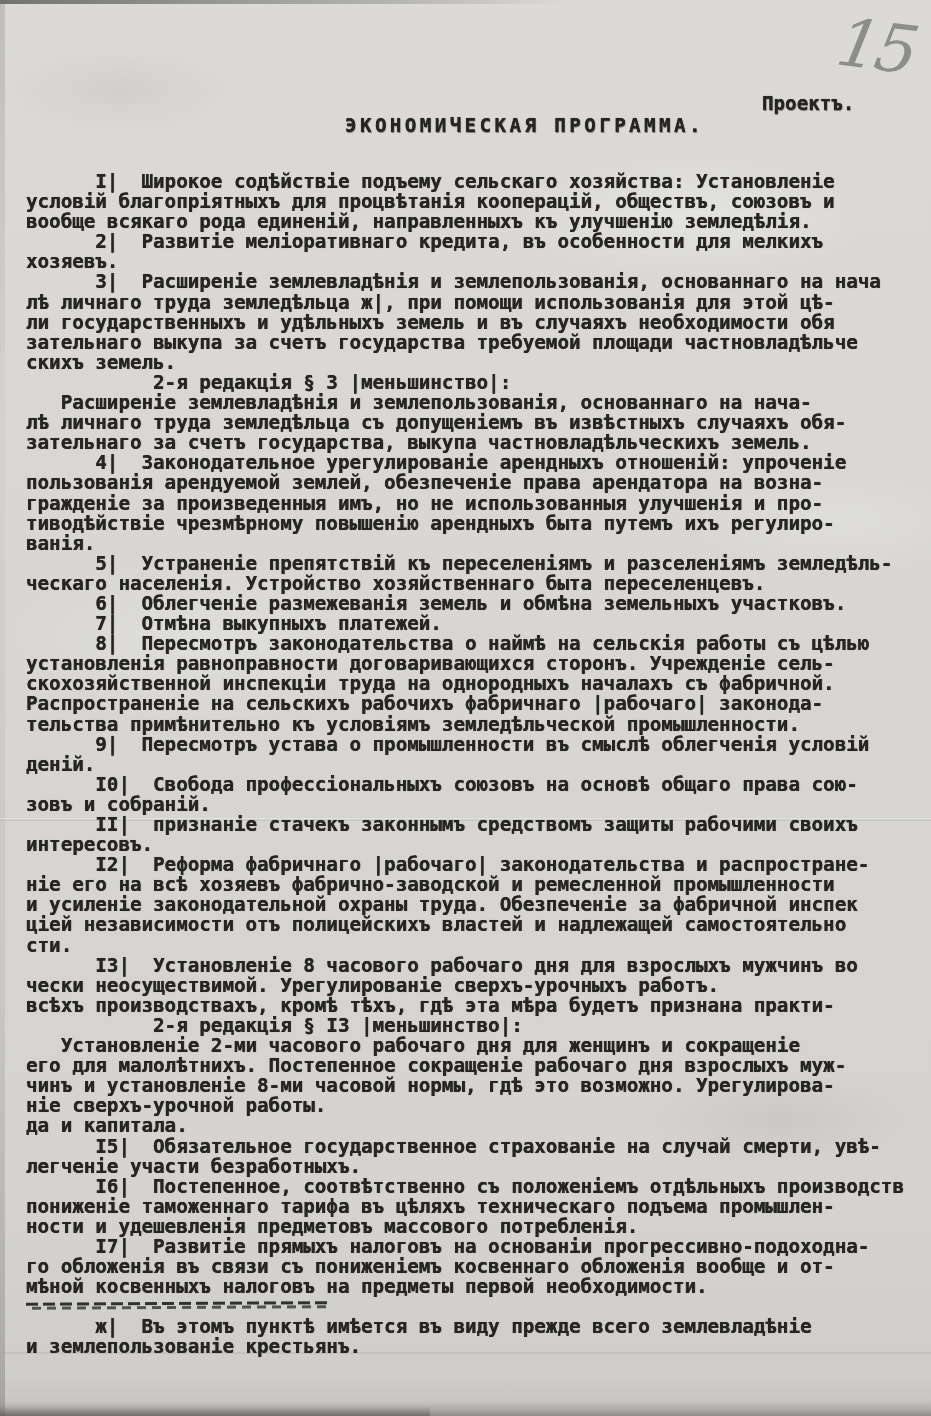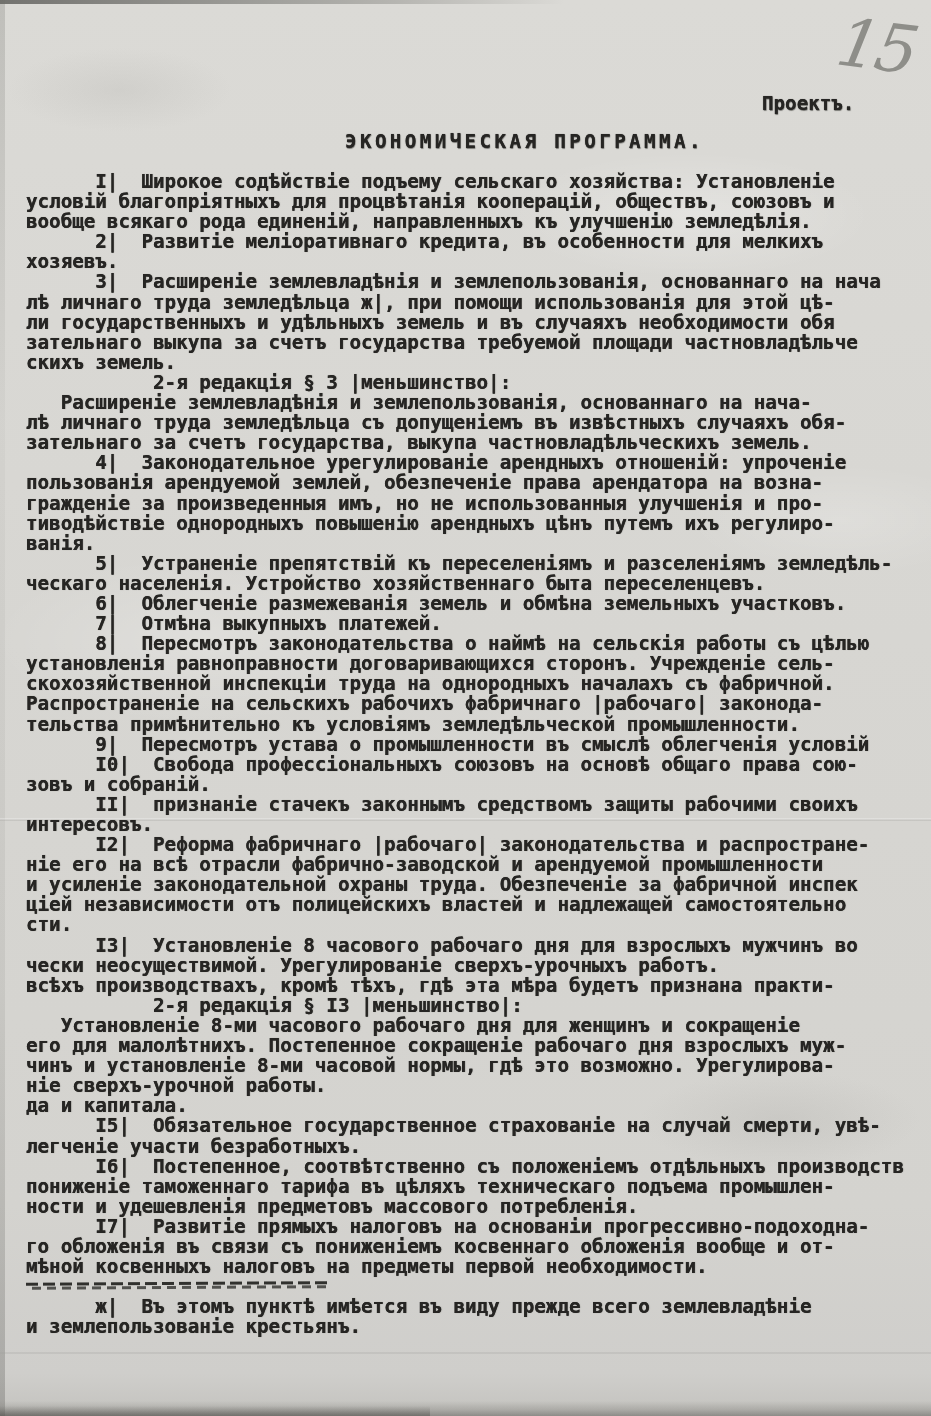--- a/index.html
+++ b/index.html
@@ -58,21 +58,21 @@
     transform: rotate(7deg) skewX(-4deg);
   }
   .doc-label {
     position: absolute; top: 92px; left: 762px;
     font-size: 19.2px;
     font-weight: bold;
     white-space: pre;
     text-shadow: 0 0 0.7px rgba(25,25,22,0.9), 0.5px 0.5px 0.8px rgba(45,45,42,0.5);
   }
   .doc-title {
-    position: absolute; top: 130px; left: 345px;
+    position: absolute; top: 114px; left: 345px;
     margin: 0;
     font-size: 19.2px;
     font-weight: bold;
     letter-spacing: 3.4px;
     white-space: pre;
     text-shadow: 0 0 0.7px rgba(25,25,22,0.85), 0.5px 0.5px 0.8px rgba(45,45,42,0.5);
   }
   .text-column {
     position: absolute; top: 172px; left: 26px; width: 900px;
   }
@@ -125,46 +125,47 @@
         <div class="textline">ли государственныхъ и удѣльныхъ земель и въ случаяхъ необходимости обя</div>
         <div class="textline">зательнаго выкупа за счетъ государства требуемой площади частновладѣльче</div>
         <div class="textline">скихъ земель.</div>
         <div class="textline">           2-я редакція § 3 |меньшинство|:</div>
         <div class="textline">   Расширеніе землевладѣнія и землепользованія, основаннаго на нача-</div>
         <div class="textline">лѣ личнаго труда земледѣльца съ допущеніемъ въ извѣстныхъ случаяхъ обя-</div>
         <div class="textline">зательнаго за счетъ государства, выкупа частновладѣльческихъ земель.</div>
         <div class="textline">      4|  Законодательное урегулированіе арендныхъ отношеній: упроченіе</div>
         <div class="textline">пользованія арендуемой землей, обезпеченіе права арендатора на возна-</div>
         <div class="textline">гражденіе за произведенныя имъ, но не использованныя улучшенія и про-</div>
-        <div class="textline">тиводѣйствіе однородныхъ повышенію арендныхъ цѣнъ путемъ ихъ регулиро-</div>
+        <div class="textline">тиводѣйствіе чрезмѣрному повышенію арендныхъ быта путемъ ихъ регулиро-</div>
         <div class="textline">ванія.</div>
         <div class="textline">      5|  Устраненіе препятствій къ переселеніямъ и разселеніямъ земледѣль-</div>
         <div class="textline">ческаго населенія. Устройство хозяйственнаго быта переселенцевъ.</div>
         <div class="textline">      6|  Облегченіе размежеванія земель и обмѣна земельныхъ участковъ.</div>
         <div class="textline">      7|  Отмѣна выкупныхъ платежей.</div>
         <div class="textline">      8|  Пересмотръ законодательства о наймѣ на сельскія работы съ цѣлью</div>
         <div class="textline">установленія равноправности договаривающихся сторонъ. Учрежденіе сель-</div>
         <div class="textline">скохозяйственной инспекціи труда на однородныхъ началахъ съ фабричной.</div>
         <div class="textline">Распространеніе на сельскихъ рабочихъ фабричнаго |рабочаго| законода-</div>
         <div class="textline">тельства примѣнительно къ условіямъ земледѣльческой промышленности.</div>
         <div class="textline">      9|  Пересмотръ устава о промышленности въ смыслѣ облегченія условій</div>
+        <div class="textline">деній.</div>
         <div class="textline">      I0|  Свобода профессіональныхъ союзовъ на основѣ общаго права сою-</div>
         <div class="textline">зовъ и собраній.</div>
         <div class="textline">      II|  признаніе стачекъ законнымъ средствомъ защиты рабочими своихъ</div>
         <div class="textline">интересовъ.</div>
         <div class="textline">      I2|  Реформа фабричнаго |рабочаго| законодательства и распростране-</div>
-        <div class="textline">ніе его на всѣ отрасли фабрично-заводской и арендуемой промышленности</div>
+        <div class="textline">ніе его на всѣ хозяевъ фабрично-заводской и ремесленной промышленности</div>
         <div class="textline">и усиленіе законодательной охраны труда. Обезпеченіе за фабричной инспек</div>
         <div class="textline">ціей независимости отъ полицейскихъ властей и надлежащей самостоятельно</div>
         <div class="textline">сти.</div>
         <div class="textline">      I3|  Установленіе 8 часового рабочаго дня для взрослыхъ мужчинъ во</div>
         <div class="textline">чески неосуществимой. Урегулированіе сверхъ-урочныхъ работъ.</div>
         <div class="textline">всѣхъ производствахъ, кромѣ тѣхъ, гдѣ эта мѣра будетъ признана практи-</div>
         <div class="textline">           2-я редакція § I3 |меньшинство|:</div>
-        <div class="textline">   Установленіе 8-ми часового рабочаго дня для женщинъ и сокращеніе</div>
+        <div class="textline">   Установленіе 2-ми часового рабочаго дня для женщинъ и сокращеніе</div>
         <div class="textline">его для малолѣтнихъ. Постепенное сокращеніе рабочаго дня взрослыхъ муж-</div>
         <div class="textline">чинъ и установленіе 8-ми часовой нормы, гдѣ это возможно. Урегулирова-</div>
         <div class="textline">ніе сверхъ-урочной работы.</div>
         <div class="textline">да и капитала.</div>
         <div class="textline">      I5|  Обязательное государственное страхованіе на случай смерти, увѣ-</div>
         <div class="textline">легченіе участи безработныхъ.</div>
         <div class="textline">      I6|  Постепенное, соотвѣтственно съ положеніемъ отдѣльныхъ производств</div>
         <div class="textline">пониженіе таможеннаго тарифа въ цѣляхъ техническаго подъема промышлен-</div>
         <div class="textline">ности и удешевленія предметовъ массового потребленія.</div>
         <div class="textline">      I7|  Развитіе прямыхъ налоговъ на основаніи прогрессивно-подоходна-</div>

